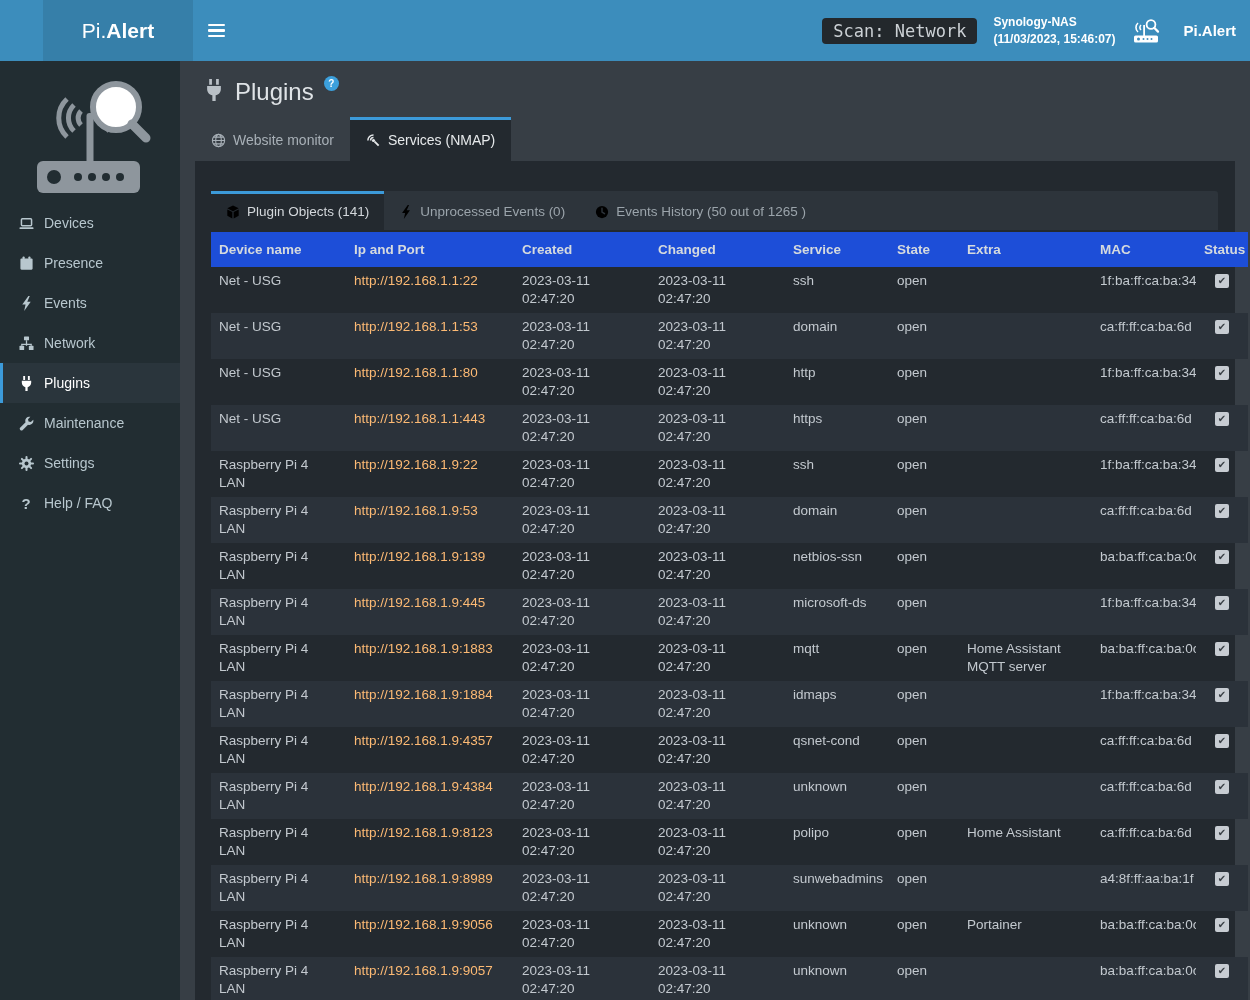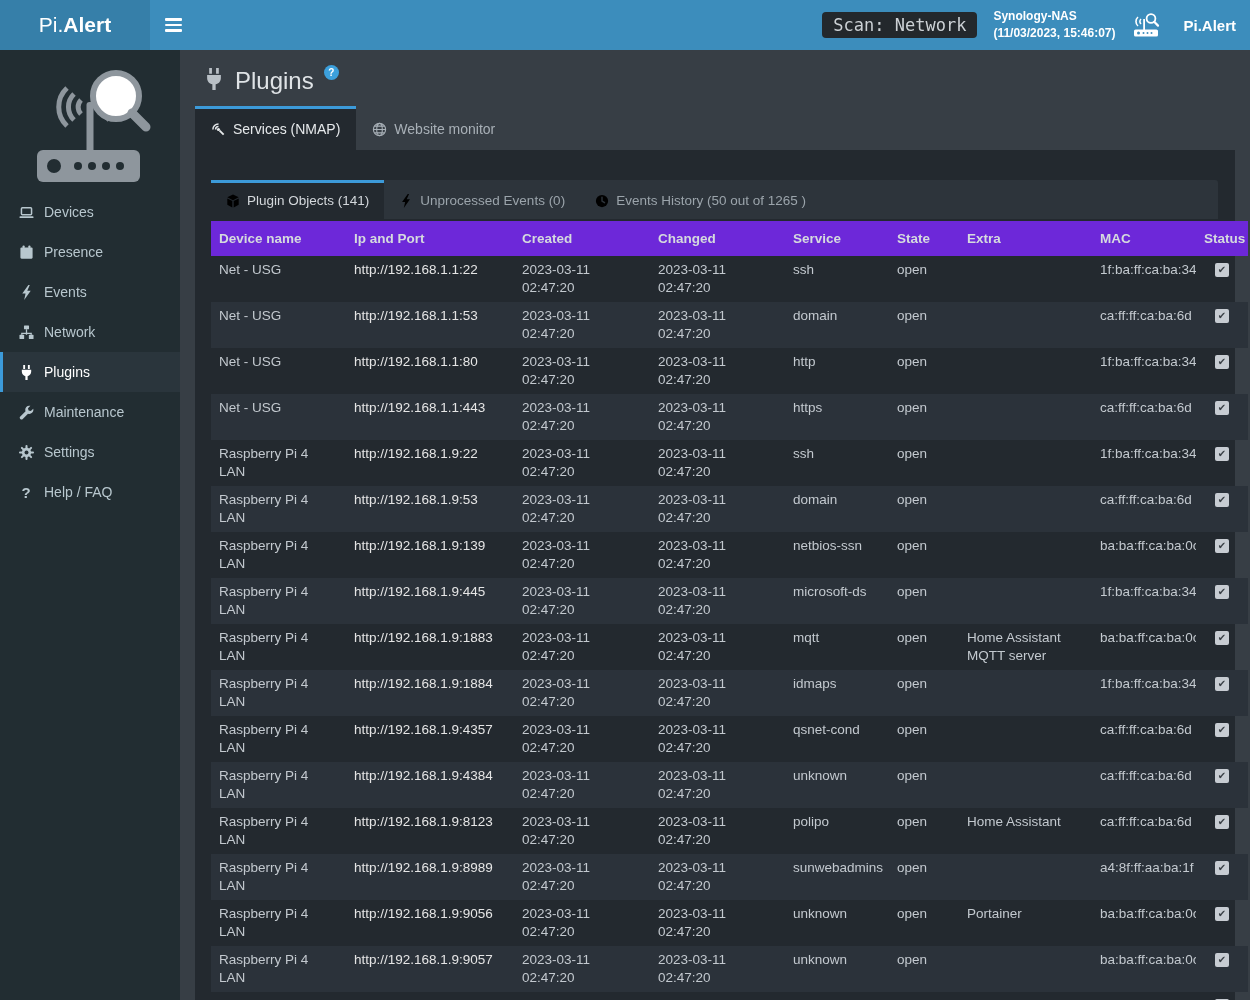--- a/index.html
+++ b/index.html
@@ -1,20 +1,20 @@
 <!DOCTYPE html>
 <html><head>
 <meta charset="utf-8">
 <style>
   * { box-sizing: border-box; }
   html,body { margin:0; padding:0; width:1250px; height:1000px; overflow:hidden;
     background:#373e45; font-family:"Liberation Sans","DejaVu Sans",sans-serif; }
 
   
-  .navbar { height:50px; display:flex; background:#3c8dbc; }
+  .navbar { height:61px; display:flex; background:#3c8dbc;padding-left:43px; }
   .logo { width:150px; flex-shrink:0; background:#367fa9; display:flex; align-items:center;
     justify-content:center; color:#fff; font-size:21px; cursor:pointer; }
   .logo b { font-weight:700; }
   .navbar-rest { flex:1; display:flex; align-items:center; }
   .hamburger { width:46px; height:50px; border:0; background:transparent; display:flex;
     flex-direction:column; align-items:center; justify-content:center; gap:3px; cursor:pointer; }
   .hamburger .bar { width:17px; height:2.5px; background:#fff; border-radius:1px; }
   .nav-right { margin-left:auto; display:flex; align-items:center; gap:16px; padding-right:14px; color:#fff; }
   .scan-badge { font-family:"DejaVu Sans Mono","Liberation Mono",monospace; background:#23282c;
     color:#ccd1d5; padding:3px 11px; border-radius:4px; font-size:17px; }
@@ -53,28 +53,28 @@
 
   .box { background:#23292f; padding:30px 17px 20px 16px; min-height:860px; }
   .subtabs { display:flex; background:#2d343b; border-radius:3px 3px 0 0; margin-bottom:2px; }
   .subtab { display:flex; align-items:center; gap:7px; padding:10px 15px 11px; font-size:13.5px;
     color:#9ba4ab; cursor:pointer; border-top:3px solid transparent; }
   .subtab.active { background:#23292f; border-top-color:#3c9ad9; color:#d3d7db; }
   .subtab .ti { display:inline-flex; }
   .subtab .ti svg { width:14px; height:14px; }
 
   table { width:100%; border-collapse:collapse; table-layout:fixed; font-size:13.5px; }
-  thead th { background:#6d28d9; color:#d5dade; font-weight:700; text-align:left;
+  thead th { background:#1d4ed8; color:#d5dade; font-weight:700; text-align:left;
     padding:10px 8px; cursor:pointer; }
   thead th.center { text-align:left; }
   tbody td { padding:5px 8px; color:#c3c9cf; vertical-align:top; line-height:18px;
     overflow:hidden; white-space:normal; }
   tbody tr:nth-child(even) { background:#2b323a; }
   td.center { text-align:center; }
-  a.link { color:#e5e5e5; text-decoration:none; cursor:pointer; }
+  a.link { color:#fdba74; text-decoration:none; cursor:pointer; }
   .checkbox { display:inline-block; width:14px; height:14px; background:#c7ccd2;
     border-radius:2px; position:relative; cursor:pointer; margin-top:2px; }
   .checkbox.checked::after { content:"\2714"; position:absolute; left:0; top:0; right:0; bottom:0;
     font-size:10px; line-height:14px; color:#3a4046; text-align:center; }
 </style>
 </head>
 <body>
 
 <header class="navbar">
   <div class="logo">
@@ -215,39 +215,39 @@
         <svg viewBox="0 0 16 16">
             <path d="M4.5 0h2v4.2h-2zM9.5 0h2v4.2h-2z"></path>
             <path d="M3 5h10v2.2c0 2.3-1.6 4.2-3.8 4.7V16H6.8v-4.1C4.6 11.4 3 9.5 3 7.2z"></path>
           </svg>
       </span>
       <h1>Plugins</h1>
       <span class="help-badge">?</span>
     </div>
 
     <nav class="tabs" id="main-tabs">
+        <a class="tab">
+          <span class="ti">
+            <svg viewBox="0 0 16 16" fill="none" stroke="currentColor" stroke-width="1.2">
+              <circle cx="8" cy="8" r="6.5"></circle>
+              <ellipse cx="8" cy="8" rx="3" ry="6.5"></ellipse>
+              <path d="M1.5 8h13M2.6 4.4h10.8M2.6 11.6h10.8"></path>
+            </svg>
+          </span>
+          <span class="tl">Website monitor</span>
+        </a>
         <a class="tab active">
           <span class="ti">
             <svg viewBox="0 0 16 16" fill="none" stroke="currentColor" stroke-width="1.6">
               <path d="M2 8a6 6 0 0 1 6-6M4.9 8A3.1 3.1 0 0 1 8 4.9"></path>
               <circle cx="8" cy="8" r="1.7" fill="currentColor" stroke="none"></circle>
               <path d="M9.2 9.2l4.3 4.3" stroke-width="2"></path>
             </svg>
           </span>
           <span class="tl">Services (NMAP)</span>
-        </a>
-        <a class="tab">
-          <span class="ti">
-            <svg viewBox="0 0 16 16" fill="none" stroke="currentColor" stroke-width="1.2">
-              <circle cx="8" cy="8" r="6.5"></circle>
-              <ellipse cx="8" cy="8" rx="3" ry="6.5"></ellipse>
-              <path d="M1.5 8h13M2.6 4.4h10.8M2.6 11.6h10.8"></path>
-            </svg>
-          </span>
-          <span class="tl">Website monitor</span>
         </a>
       </nav>
 
     <section class="box">
       <nav class="subtabs" id="sub-tabs">
           <a class="subtab active">
             <span class="ti">
               <svg viewBox="0 0 16 16">
                 <polygon points="8,0.5 14.5,3.8 8,7.1 1.5,3.8"></polygon>
                 <polygon points="1.5,5.2 7.2,8.1 7.2,15.3 1.5,12.2"></polygon>

